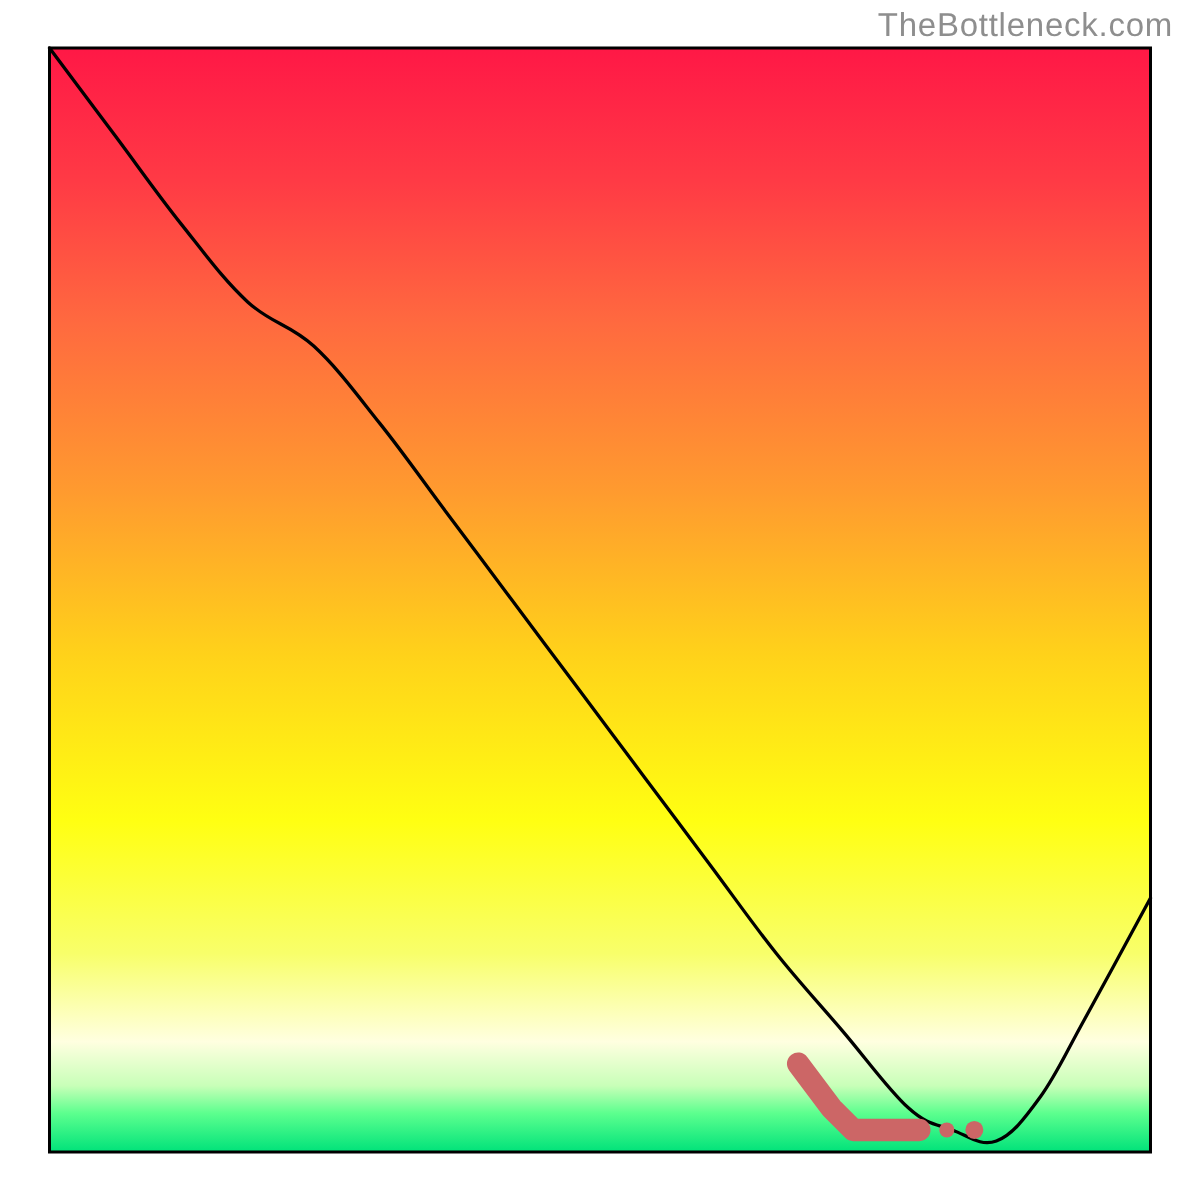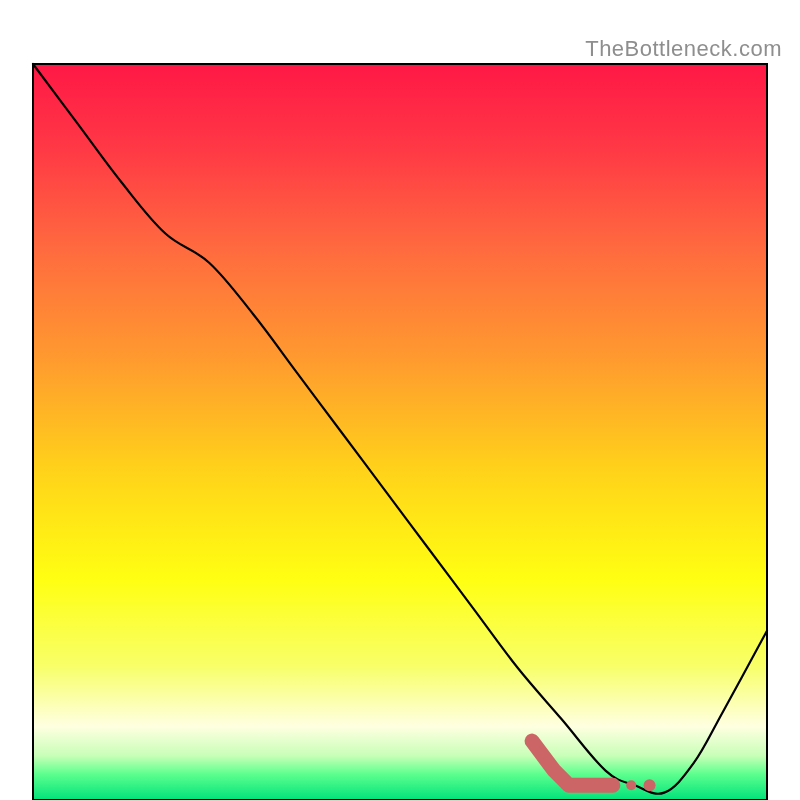--- a/index.html
+++ b/index.html
@@ -8,21 +8,20 @@
     width: 800px;
     height: 800px;
     background: #ffffff;
     font-family: Arial, Helvetica, sans-serif;
     overflow: hidden;
   }
   .stage {
     position: relative;
     width: 800px;
     height: 680px;
-    margin-top: 32px;
   }
   .watermark {
     position: absolute;
     top: 4px;
     right: 18px;
     color: #8e8e8e;
     font-size: 22px;
     font-weight: 500;
     letter-spacing: 0.5px;
     user-select: none;

